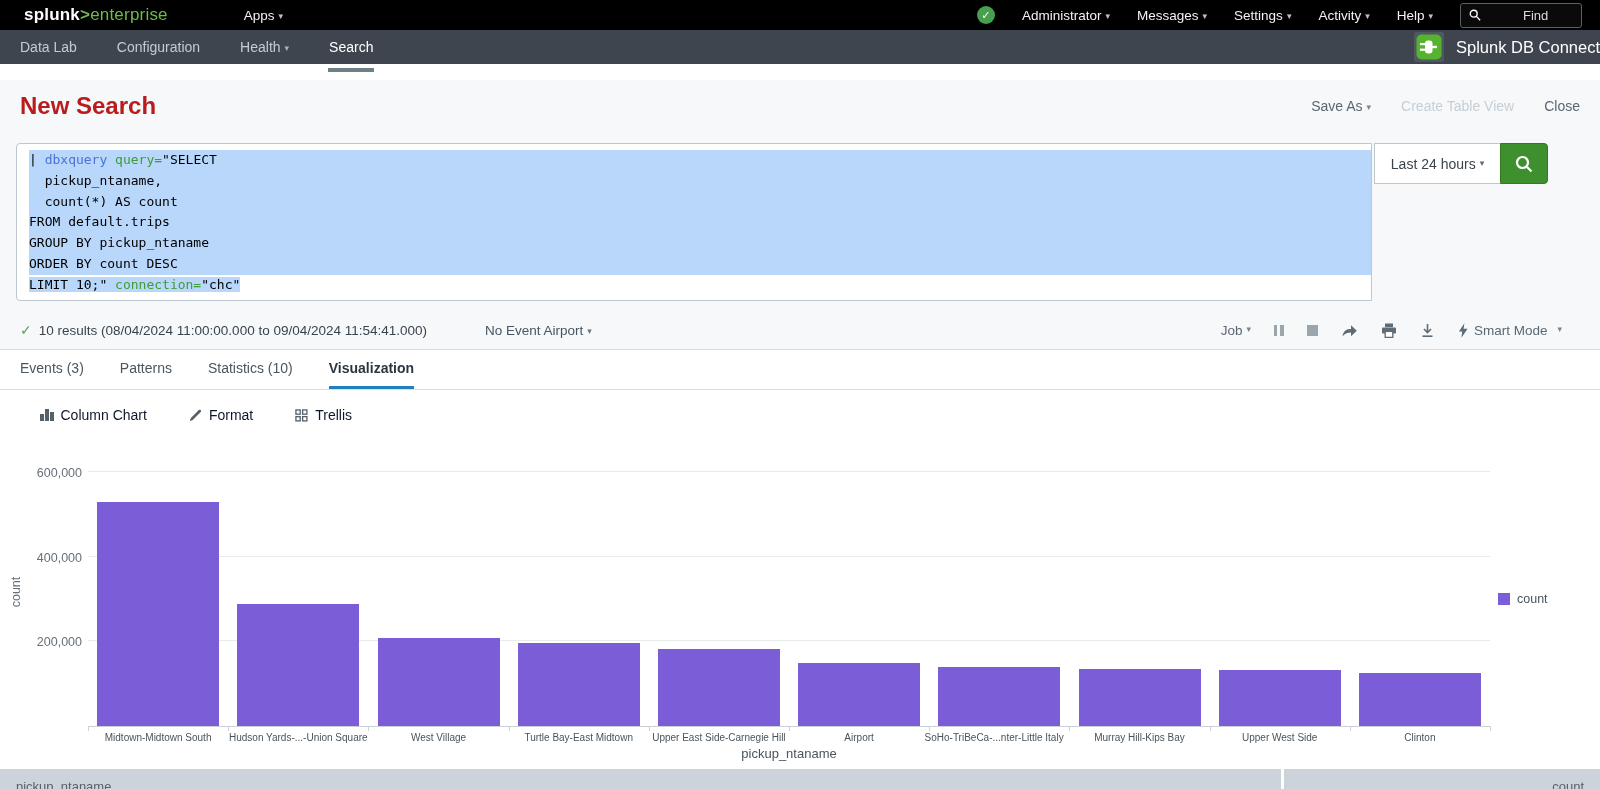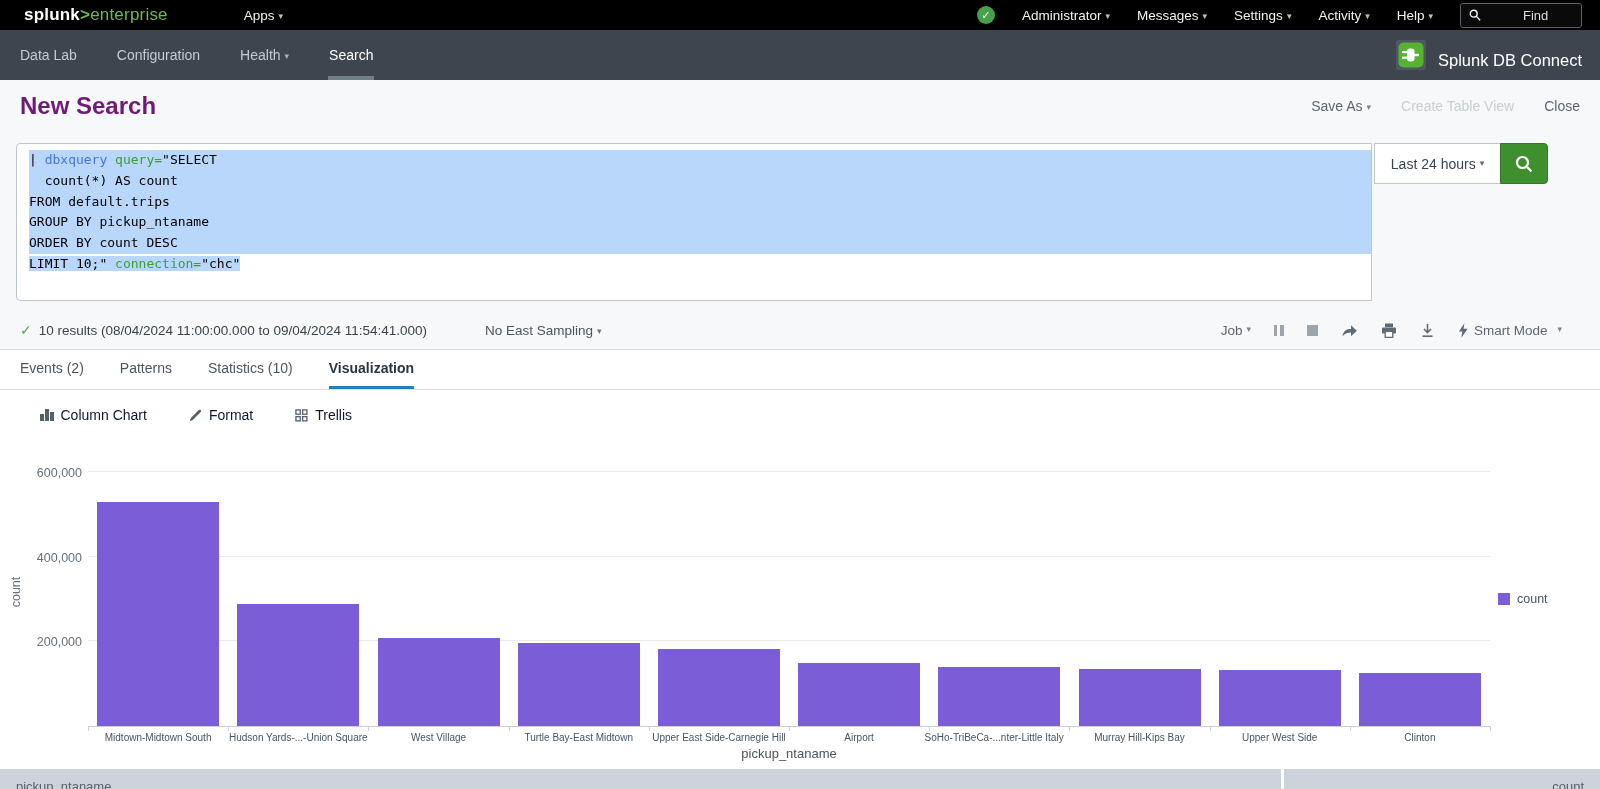--- a/index.html
+++ b/index.html
@@ -16,31 +16,31 @@
   .tb-item { font-size:13.5px; color:#f2f2f2; white-space:nowrap; cursor:pointer; }
   #apps-menu { margin-left:76px; }
   .caret { font-size:9px; opacity:.8; margin-left:4px; position:relative; top:-1px; }
   #topbar-right { margin-left:auto; display:flex; align-items:center; gap:27px; padding-right:18px; }
   .status-dot { width:18px; height:18px; border-radius:50%; background:#47a04b; color:#fff; font-size:11px; line-height:18px; text-align:center; }
   .findbox { display:flex; align-items:center; gap:6px; width:122px; height:25px; background:#0a0a0a; border:1px solid #5a6065; border-radius:3px; padding:0 8px; }
   .findbox input { background:transparent; border:none; outline:none; color:#c2410c; font-size:13px; width:80px; font-family:"Liberation Sans", sans-serif;margin-left:36px; }
   .findbox input::placeholder { color:#dcdcdc; opacity:1; }
 
   
-  #appbar { position:absolute; left:0; top:30px; width:1600px; height:50px; background:#3e454f; display:flex; align-items:center; }
+  #appbar { position:absolute; left:0; top:30px; width:1600px; height:34px; background:#3e454f; display:flex; align-items:center; }
   .ab-item { position:relative; font-size:14px; color:#c2ccd3; margin-left:40px; height:50px; line-height:50px; cursor:pointer; white-space:nowrap; }
   .ab-item:first-child { margin-left:20px; }
   .ab-item.active { color:#fff; }
   .ab-underline { position:absolute; left:50%; transform:translateX(-50%); bottom:0; width:46px; height:4px; background:#6f7f86; }
-  #appbar-right { margin-left:auto; display:flex; align-items:flex-end; gap:12px; padding-right:18px; }
+  #appbar-right { margin-left:auto; display:flex; align-items:center; gap:12px; }
   #app-title { color:#fff; font-size:16.5px; }
 
   
   #band { position:absolute; left:0; top:80px; width:1600px; height:270px; background:#f6f8f9; border-bottom:1px solid #d5dbe0; }
-  #page-title { position:absolute; left:20px; top:12px; font-size:24px; font-weight:bold; color:#701a75; }
+  #page-title { position:absolute; left:20px; top:12px; font-size:24px; font-weight:bold; color:#b91c1c; }
   #header-actions { position:absolute; right:20px; top:18px; display:flex; gap:30px; font-size:14px; }
   .hdr-link { color:#5c6773; cursor:pointer; white-space:nowrap; }
   .hdr-link.disabled { color:#c6cfd5; cursor:default; }
 
   #querybox { position:absolute; left:16px; top:63px; width:1356px; height:158px; background:#fff; border:1px solid #bfc7ce; border-radius:4px 0 0 4px; padding:6px 0 0 12px; overflow:hidden; cursor:text; }
   .qline { font-family:"DejaVu Sans Mono", monospace; font-size:13px; line-height:20.8px; white-space:pre; color:#000; }
   .qline.sel { background:#b8d7fb; }
   .sel-inline { background:#b8d7fb; }
   .tk-cmd { color:#4a72d8; }
   .tk-arg { color:#3f9c35; }
@@ -148,20 +148,21 @@
     <div id="page-title">New Search</div>
     <div id="header-actions">
       <div class="hdr-link"><span>Save As</span><span class="caret">▾</span></div>
       <div class="hdr-link disabled">Create Table View</div>
       <div class="hdr-link">Close</div>
     </div>
 
     <div id="querybox">
       <div id="query-lines">
           <div class="qline sel"><span class="tk-p">| </span><span class="tk-cmd">dbxquery</span><span class="tk-p"> </span><span class="tk-arg">query=</span><span class="tk-p">"SELECT</span></div>
+          <div class="qline sel"><span class="tk-p">  pickup_ntaname,</span></div>
           <div class="qline sel"><span class="tk-p">  count(*) AS count</span></div>
           <div class="qline sel"><span class="tk-p">FROM default.trips</span></div>
           <div class="qline sel"><span class="tk-p">GROUP BY pickup_ntaname</span></div>
           <div class="qline sel"><span class="tk-p">ORDER BY count DESC</span></div>
           <div class="qline"><span class="sel-inline"><span class="tk-p">LIMIT 10;" </span><span class="tk-arg">connection=</span><span class="tk-p">"chc"</span></span></div>
         </div>
     </div>
 
     <div id="time-range-btn">
         <span>Last 24 hours</span>
@@ -173,21 +174,21 @@
             <circle cx="8.5" cy="8.5" r="5.5" fill="none" stroke="#fff" stroke-width="2.2"></circle>
             <line x1="12.8" y1="12.8" x2="17.5" y2="17.5" stroke="#fff" stroke-width="2.2"></line>
           </svg>
         </span>
     </div>
 
     <div id="results-bar">
       <div id="results-left">
         <span class="green-check">✓</span>
         <span>10 results (08/04/2024 11:00:00.000 to 09/04/2024 11:54:41.000)</span>
-        <span id="sampling"><span>No East Sampling</span><span class="caret">▾</span></span>
+        <span id="sampling"><span>No Event Airport</span><span class="caret">▾</span></span>
       </div>
       <div id="results-right">
         <div class="icon-btn">
             <span>Job</span>
             <span class="caret">▾</span>
           </div>
         <div class="icon-btn pause-icon">
             <div></div>
             <div></div>
           </div>
@@ -220,21 +221,21 @@
               </svg>
             </span>
           <span>Smart Mode</span>
           <span class="caret">▾</span>
         </div>
       </div>
     </div>
   </div>
 
   <div id="tabsrow">
-    <div class="tab">Events (2)</div>
+    <div class="tab">Events (3)</div>
     <div class="tab">Patterns</div>
     <div class="tab">Statistics (10)</div>
     <div class="tab active">Visualization</div>
   </div>
 
   <div id="controlsrow">
     <div class="ctrl">
       <span class="mini-bars">
           <div style="height:7px"></div>
           <div style="height:12px"></div>

